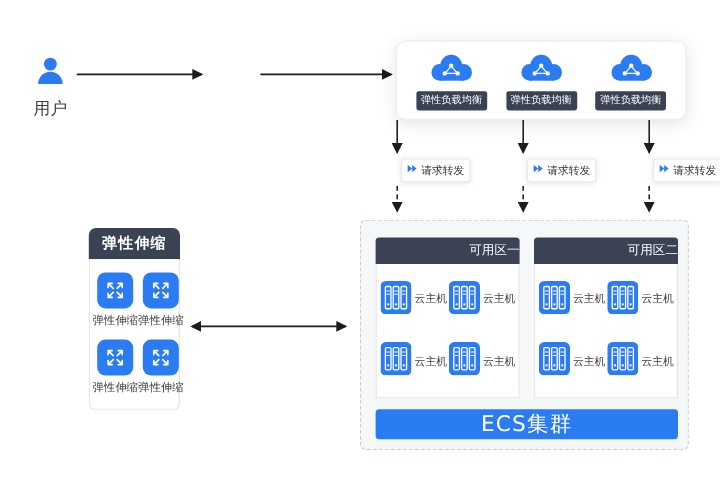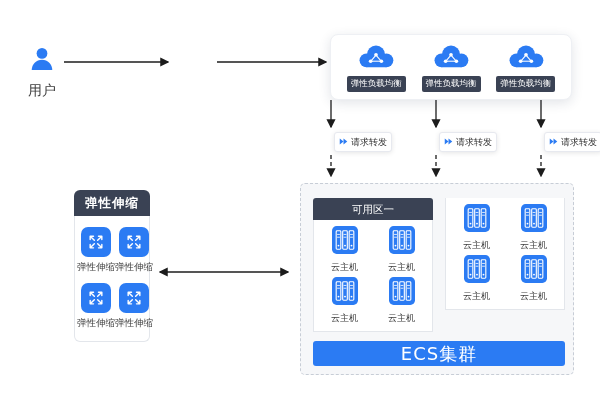--- a/index.html
+++ b/index.html
@@ -72,28 +72,28 @@
   .scale-item .slabel{font-size:9.5px;color:#3c3c3c;white-space:nowrap;}
   
   .ecs-wrap{
     position:absolute;left:300px;top:183px;width:274px;height:192px;z-index:2;
     border:1.5px dashed #c7cdd6;border-radius:5px;background:#f6f7f9;
   }
   .zone{position:absolute;top:14px;width:120px;height:134px;}
   .zone-1{left:12px;} .zone-2{left:144px;}
   .zone-header{
     height:22px;line-height:22px;background:var(--dark);color:#fff;
-    font-size:10.5px;text-align:center;border-radius:3px 3px 0 0;
+    font-size:10.5px;text-align:right;border-radius:3px 3px 0 0;
   }
   .zone-body{
     height:112px;background:#fff;border:1px solid #e3e6eb;border-top:none;
     display:grid;grid-template-columns:1fr 1fr;
     justify-items:center;align-items:center;padding:4px 2px;
   }
-  .host-item{display:flex;flex-direction:column;align-items:center;gap:3px;}
+  .host-item{display:flex;flex-direction:row;align-items:center;gap:3px;}
   .host-item .hlabel{font-size:9px;color:#3c3c3c;white-space:nowrap;}
   .ecs-bar{
     position:absolute;left:12px;top:157px;width:252px;height:25px;
     background:var(--accent);color:#fff;border-radius:3px;
     font-size:18px;font-weight:normal;text-align:center;line-height:25px;
     letter-spacing:1px;
   }
   .defs-hidden{position:absolute;width:0;height:0;overflow:hidden;}
 </style>
 </head>
@@ -312,20 +312,21 @@
         <div class="host-item">
           <span class="icon-accent"><svg width="26" height="28">
                 <use href="#icon-host"></use>
               </svg></span>
           <span class="hlabel">云主机</span>
         </div>
       </div>
     </div>
 
     <div class="zone zone-2">
+      <div class="zone-header">可用区二</div>
       <div class="zone-body">
         <div class="host-item">
           <span class="icon-accent"><svg width="26" height="28">
                 <use href="#icon-host"></use>
               </svg></span>
           <span class="hlabel">云主机</span>
         </div>
         <div class="host-item">
           <span class="icon-accent"><svg width="26" height="28">
                 <use href="#icon-host"></use>

